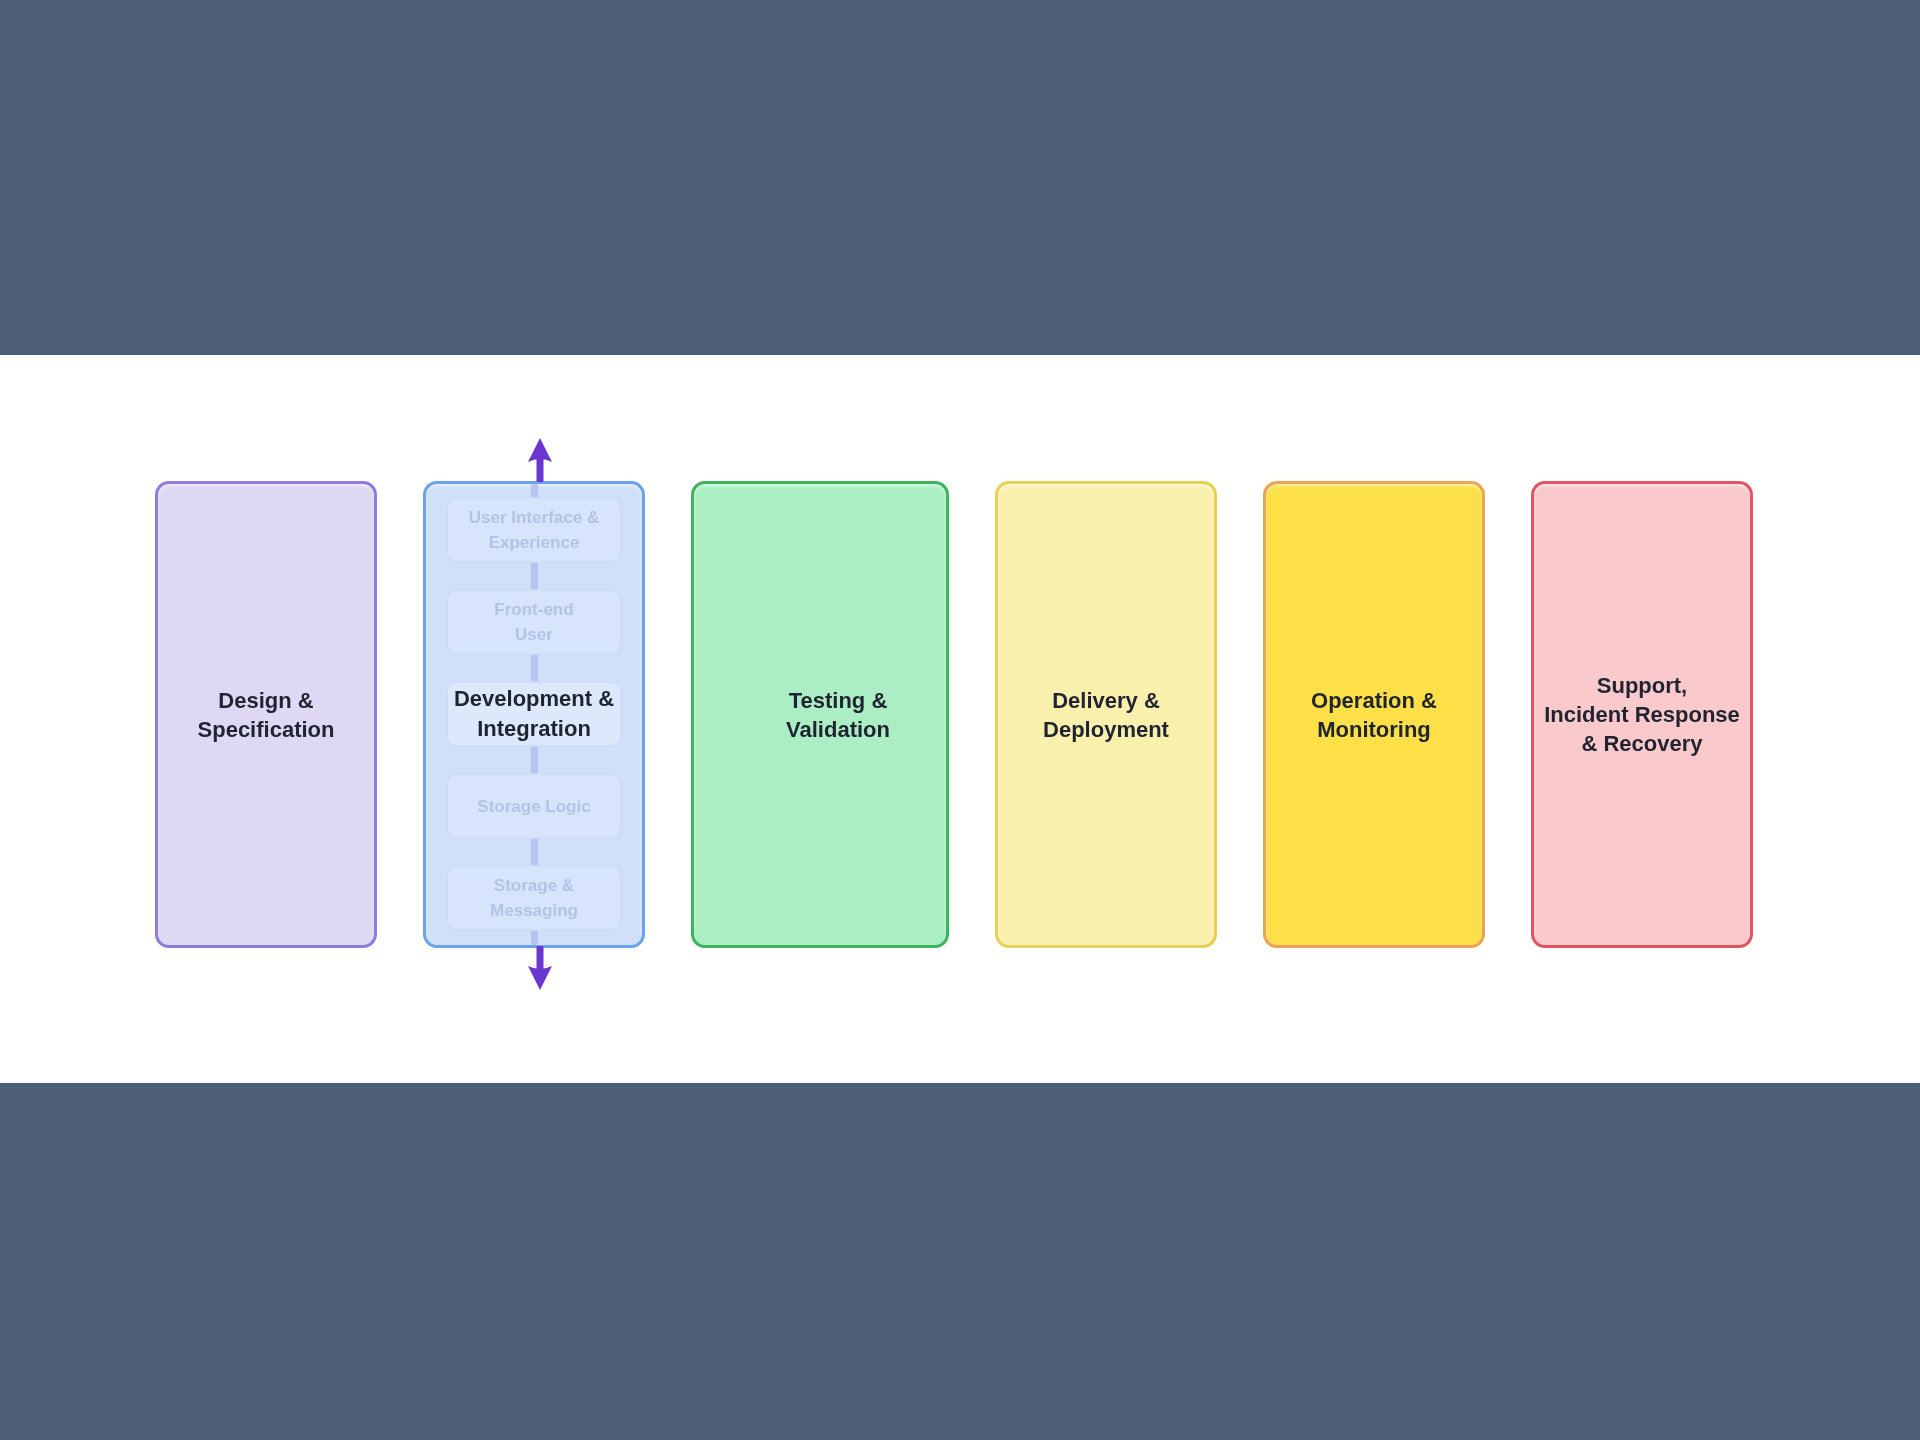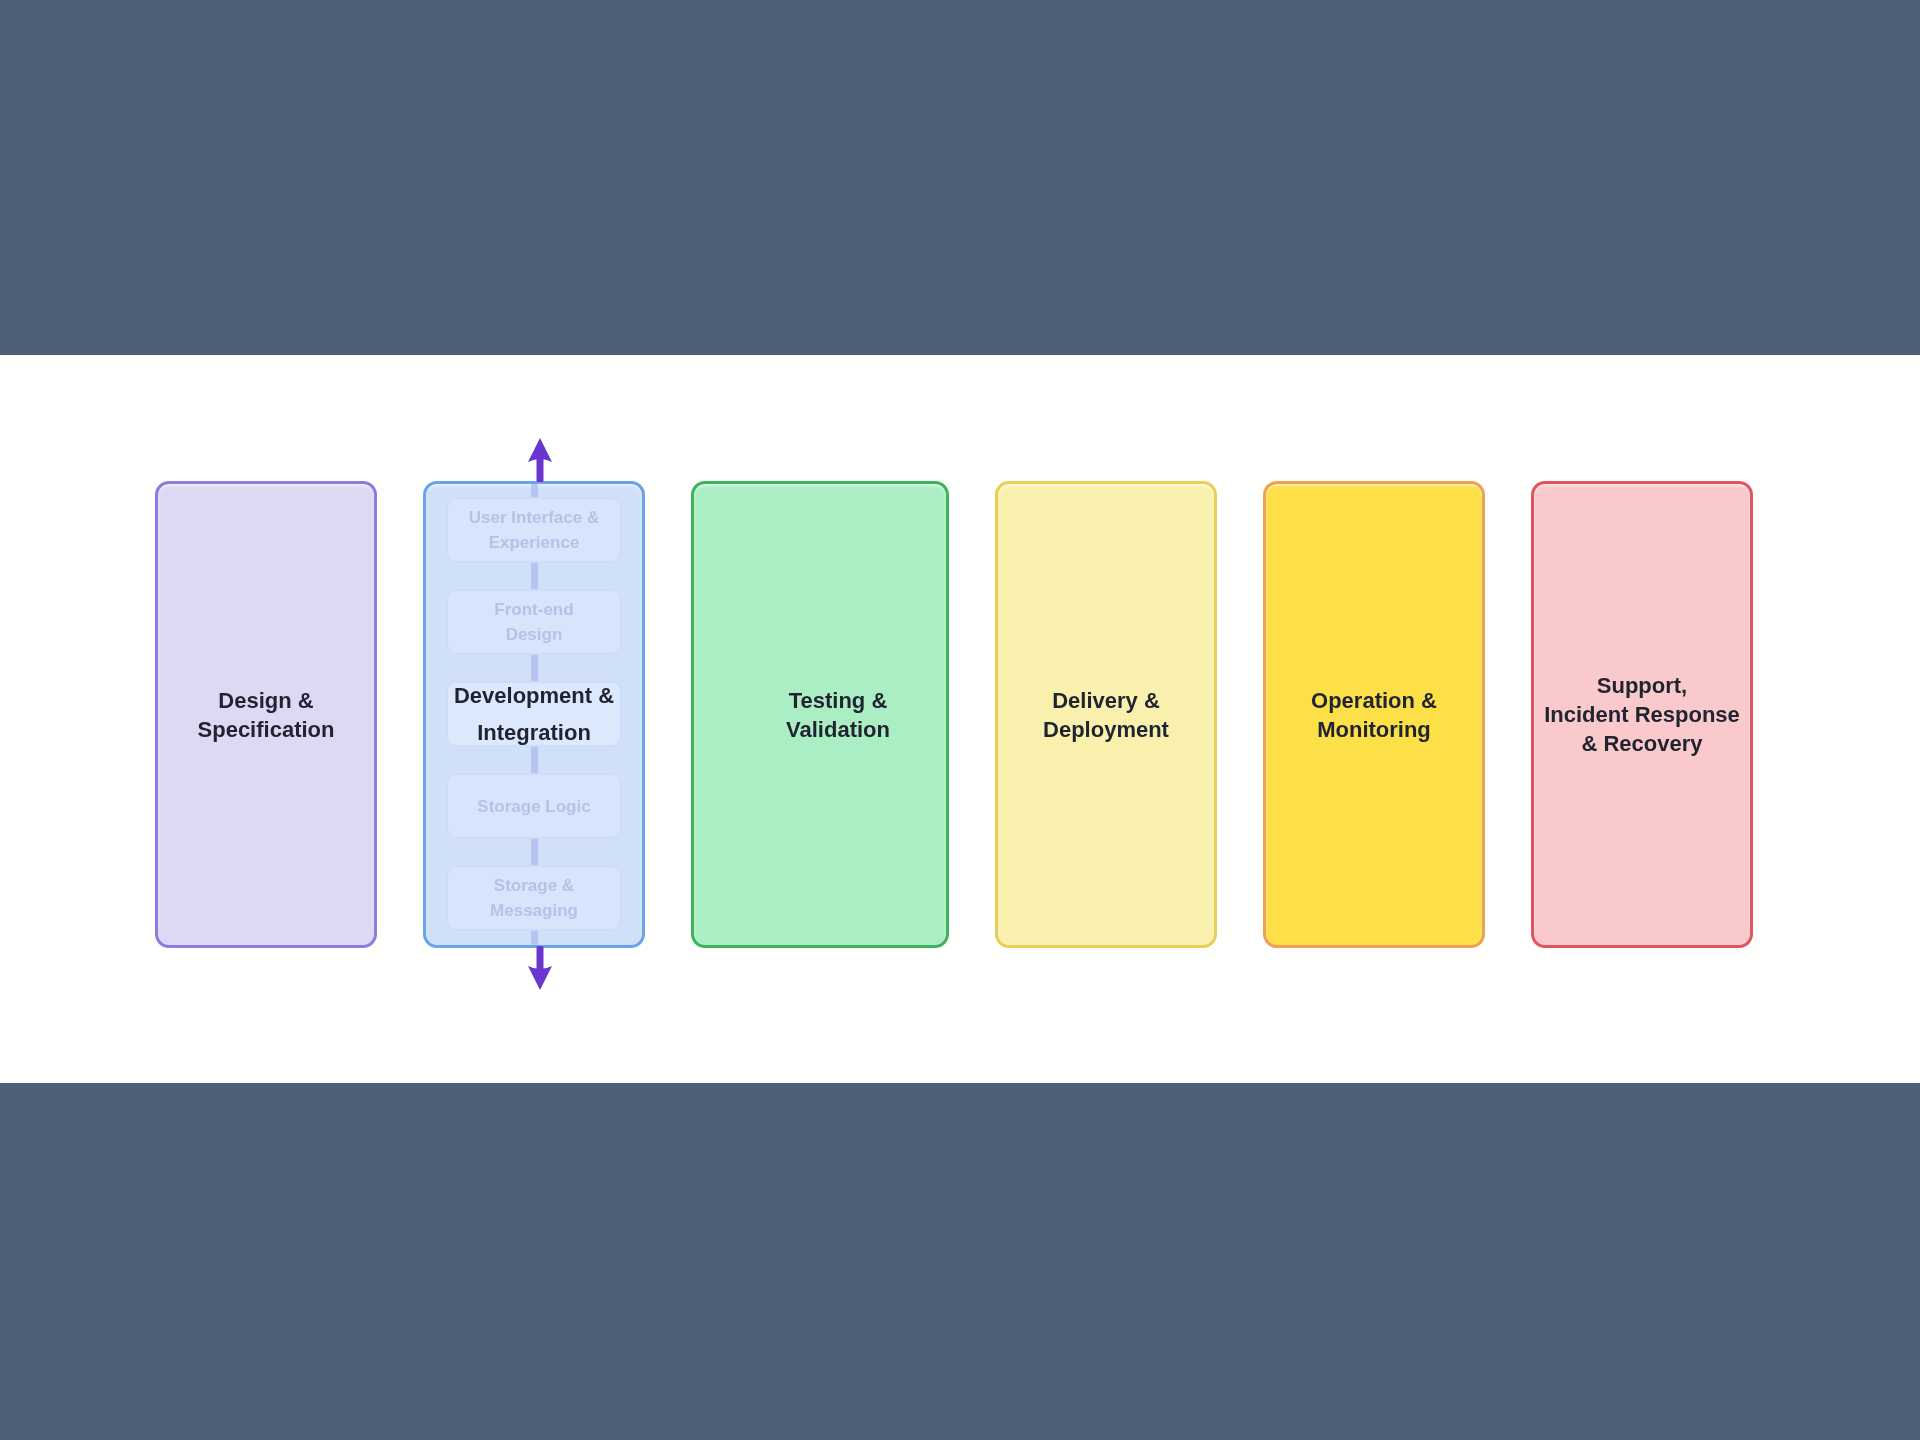--- a/index.html
+++ b/index.html
@@ -81,21 +81,21 @@
     text-align: center;
   }
   .layer-text {
     font-weight: bold;
     font-size: 17px;
     line-height: 25px;
     white-space: pre-line;
   }
   .layer.main-layer .layer-text {
     font-size: 22px;
-    line-height: 37px;
+    line-height: 30px;
   }
 
   .flow-arrow {
     position: absolute;
     width: 36px;
     height: 46px;
     z-index: 3;
   }
   .flow-arrow.up   { left: 522px; top: 436px; }
   .flow-arrow.down { left: 522px; top: 946px; }
@@ -120,21 +120,21 @@
 
     <div class="phase has-layers" style="background-color: rgb(207, 224, 248); border-color: rgb(106, 163, 234);">
       <div class="connector" style="background-color: rgb(183, 195, 240);"></div>
       <div class="layers">
         <div class="layer" style="background-color: rgb(215, 228, 251); border-color: rgb(205, 221, 249);">
           <span class="layer-text" style="color: rgb(179, 195, 230);">User Interface &amp;
 Experience</span>
         </div>
         <div class="layer" style="background-color: rgb(215, 228, 251); border-color: rgb(205, 221, 249);">
           <span class="layer-text" style="color: rgb(179, 195, 230);">Front-end
-Design</span>
+User</span>
         </div>
         <div class="layer main-layer" style="background-color: rgb(220, 232, 252); border-color: rgb(205, 221, 249);">
           <span class="layer-text" style="color: rgb(31, 36, 48);">Development &amp;
 Integration</span>
         </div>
         <div class="layer" style="background-color: rgb(215, 228, 251); border-color: rgb(205, 221, 249);">
           <span class="layer-text" style="color: rgb(179, 195, 230);">Storage Logic</span>
         </div>
         <div class="layer" style="background-color: rgb(215, 228, 251); border-color: rgb(205, 221, 249);">
           <span class="layer-text" style="color: rgb(179, 195, 230);">Storage &amp;

